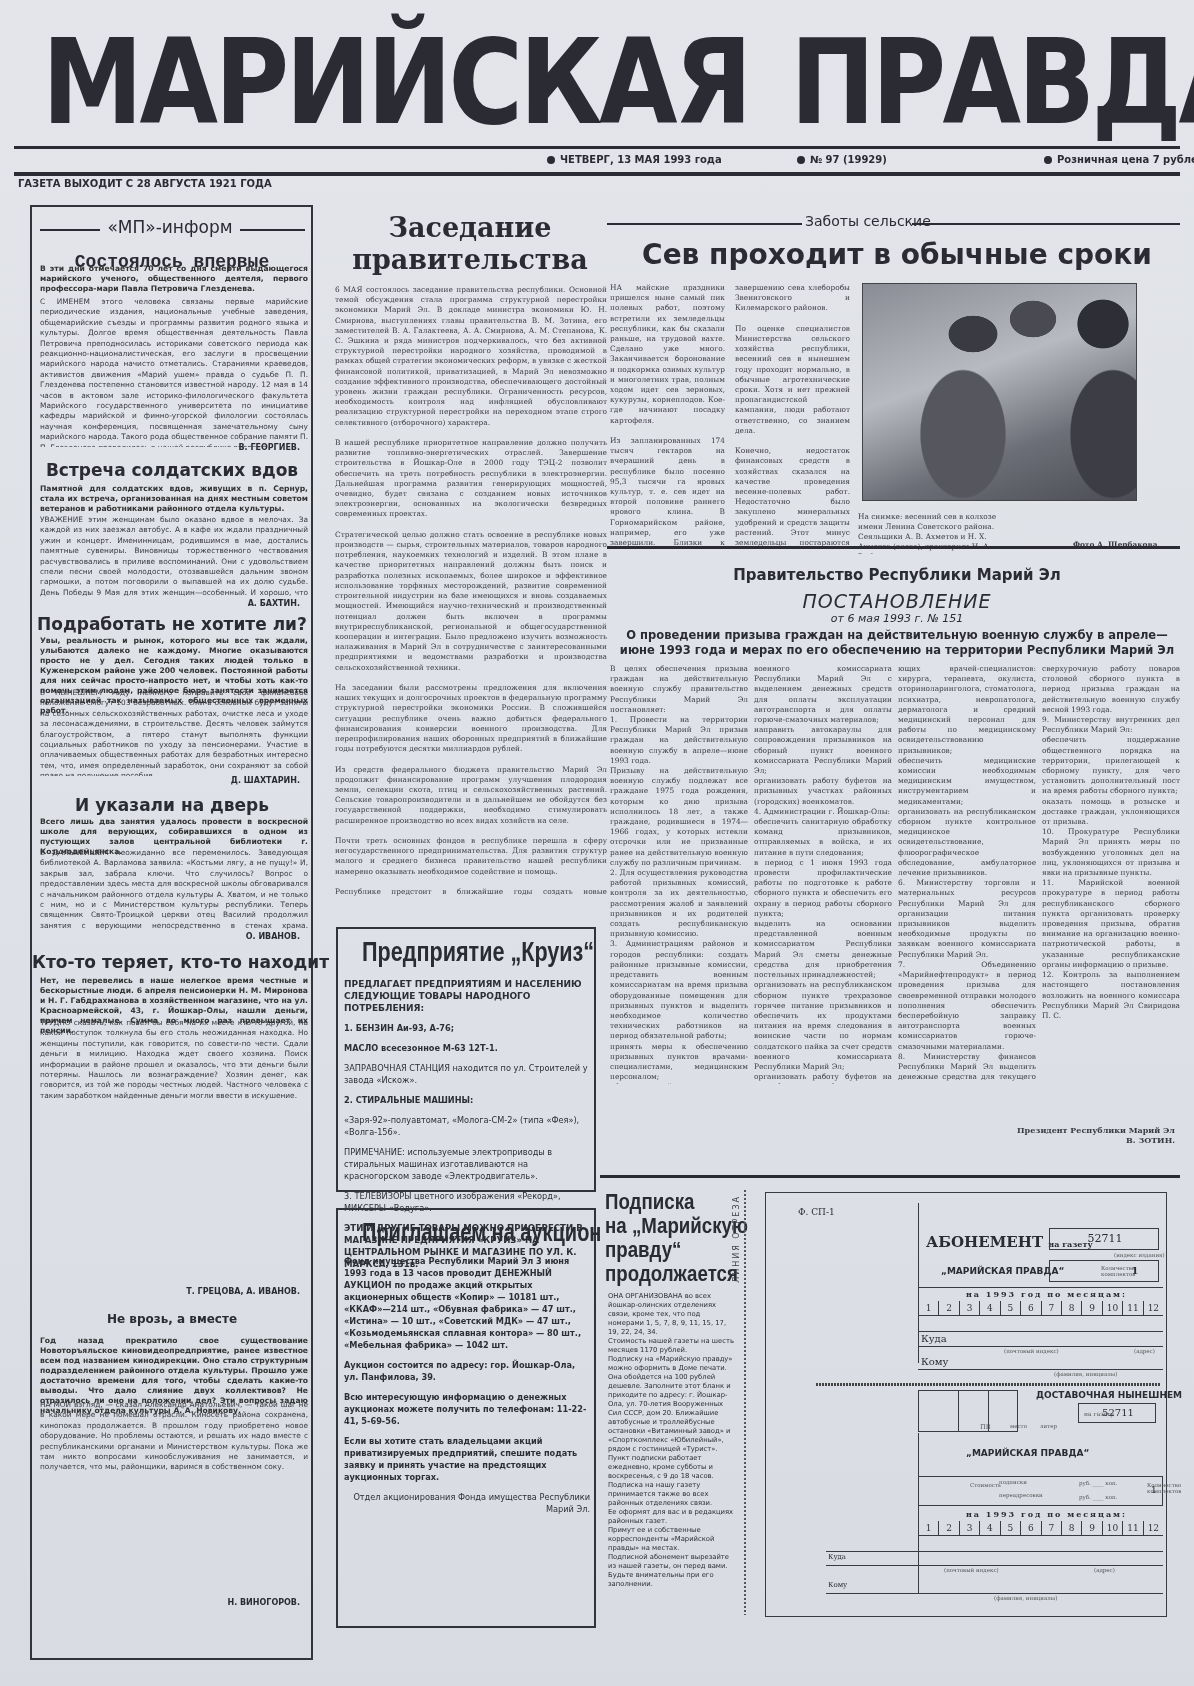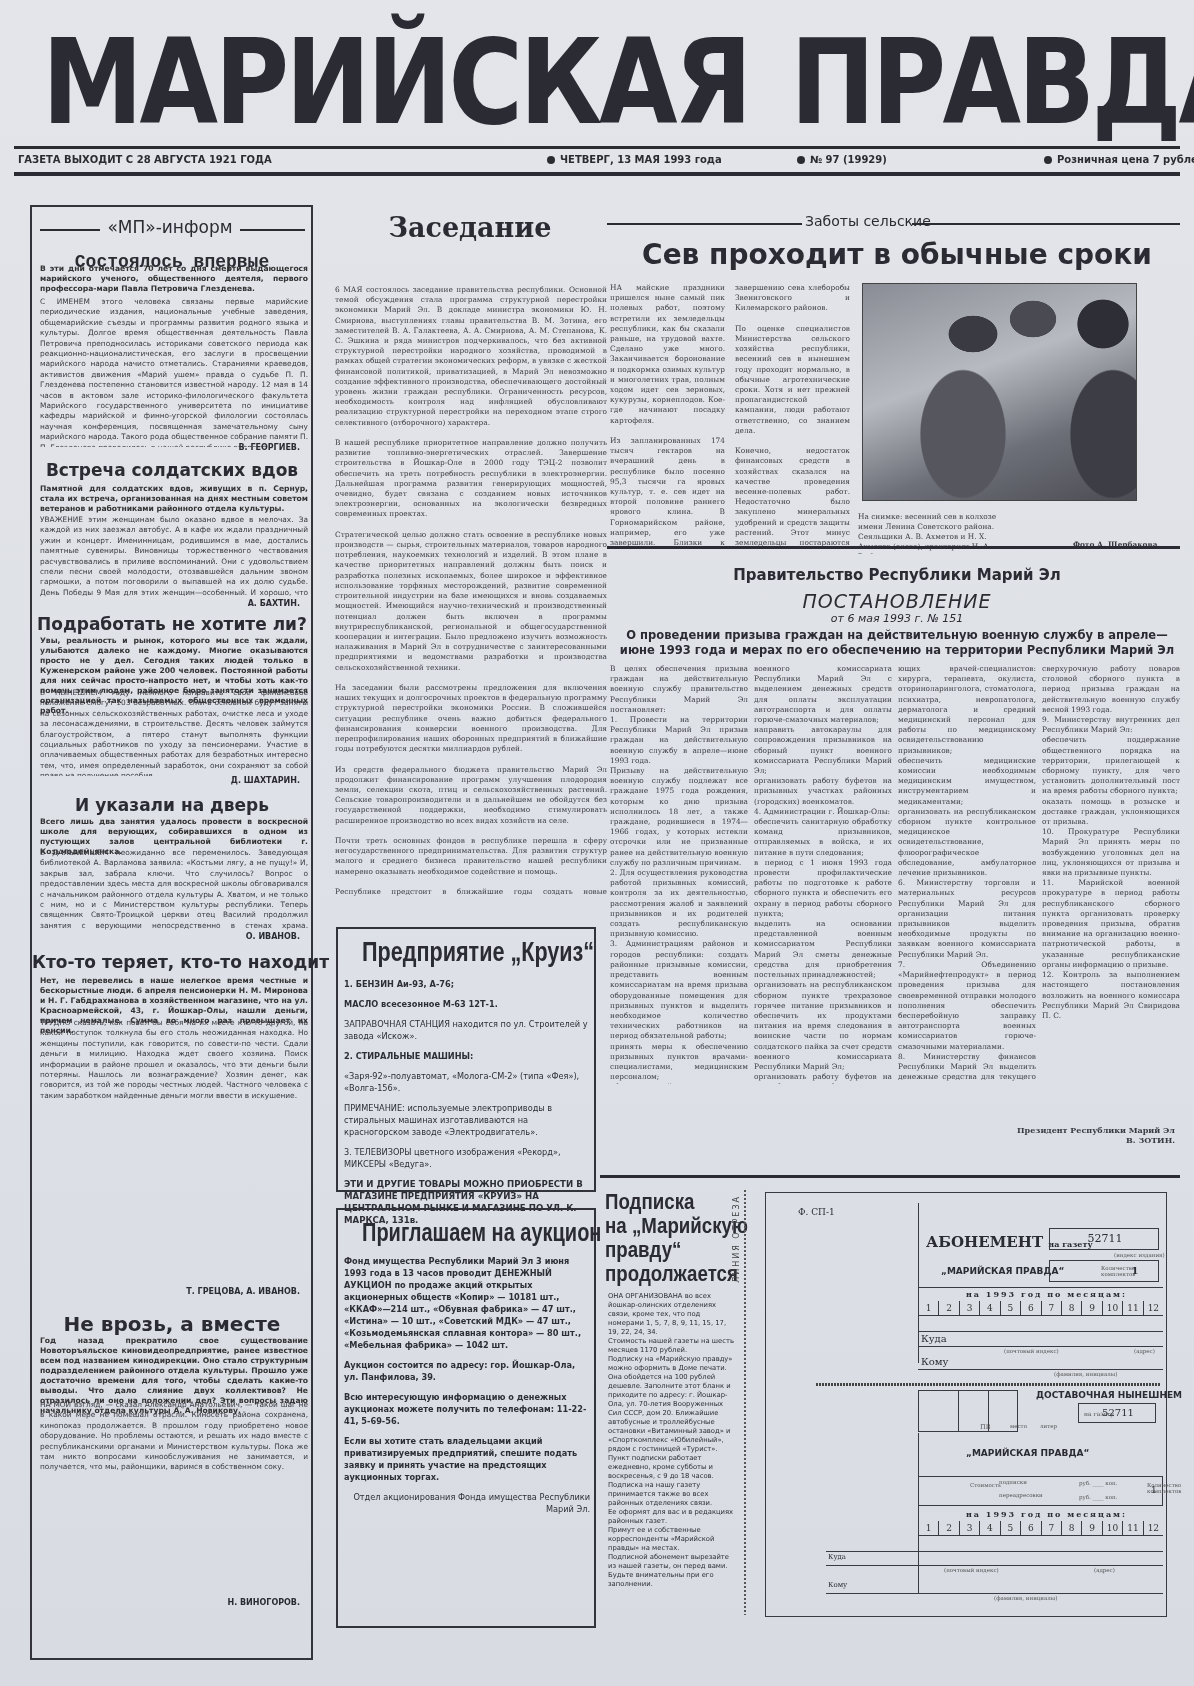--- a/index.html
+++ b/index.html
@@ -83,21 +83,21 @@
 </head>
 <body>
 
 <div class="page">
 
   <div class="masthead">
     <span>МАРИЙСКАЯ</span><span class="w2">ПРАВДА</span>
   </div>
   <div class="rule-thick" style="top:146px;height:3px;"></div>
   <div class="infobar">
-    <span style="left:4px;">ГАЗЕТА ВЫХОДИТ С 28 АВГУСТА 1921 ГОДА</span>
+    <span style="left:4px;margin-top:24px;">ГАЗЕТА ВЫХОДИТ С 28 АВГУСТА 1921 ГОДА</span>
     <span style="left:533px;"><i class="dot"></i><span style="position:static">ЧЕТВЕРГ, 13 МАЯ 1993 года</span></span>
     <span style="left:783px;"><i class="dot"></i><span style="position:static">№ 97 (19929)</span></span>
     <span style="left:1030px;"><i class="dot"></i><span style="position:static">Розничная цена 7 рублей</span></span>
   </div>
   <div class="rule-thick" style="top:172px;height:4px;"></div>
 
   <div class="box col-left"></div>
   <div class="rubric-line" style="left:40px;top:229px;width:60px;"></div>
   <div class="rubric" style="left:100px;top:217px;width:140px;">«МП»-информ</div>
   <div class="rubric-line" style="left:240px;top:229px;width:65px;"></div>
@@ -120,27 +120,28 @@
   <div class="h-sans" style="left:32px;top:795px;width:280px;font-size:17px;">И указали на дверь</div>
   <div class="lead" style="left:40px;top:817px;width:268px;">Всего лишь два занятия удалось провести в воскресной школе для верующих, собиравшихся в одном из пустующих залов центральной библиотеки г. Козьмодемьянска.</div>
   <div class="body" style="left:40px;top:848px;width:268px;height:84px;">В ДАЛЬНЕЙШЕМ неожиданно все переменилось. Заведующая библиотекой А. Варламова заявила: «Костьми лягу, а не пущу!» И, закрыв зал, забрала ключи. Что случилось? Вопрос о предоставлении здесь места для воскресной школы обговаривался с начальником районного отдела культуры А. Хватом, и не только с ним, но и с Министерством культуры республики. Теперь священник Свято-Троицкой церкви отец Василий продолжил занятия с верующими непосредственно в стенах храма. Воскресную школу посещают до 100 человек.</div>
   <div class="sig" style="left:150px;top:932px;width:150px;text-align:right;">О. ИВАНОВ.</div>
 
   <div class="h-sans" style="left:32px;top:952px;width:280px;font-size:17px;">Кто-то теряет, кто-то находит</div>
   <div class="lead" style="left:40px;top:976px;width:268px;">Нет, не перевелись в наше нелегкое время честные и бескорыстные люди. 6 апреля пенсионерки Н. М. Миронова и Н. Г. Габдрахманова в хозяйственном магазине, что на ул. Красноармейской, 43, г. Йошкар-Олы, нашли деньги, причем немалые. Сумма во много раз превышает их пенсии.</div>
   <div class="body" style="left:40px;top:1018px;width:268px;height:252px;">ТРУДНО сказать, как повел бы себя на их месте кто-то другой, на какой поступок толкнула бы его столь неожиданная находка. Но женщины поступили, как говорится, по совести-по чести. Сдали деньги в милицию. Находка ждет своего хозяина. Поиск информации в районе прошел и оказалось, что эти деньги были потеряны. Нашлось ли вознаграждение? Хозяин денег, как говорится, из той же породы честных людей. Частного человека с таким заработком найденные деньги могли ввести в искушение.</div>
   <div class="sig" style="left:150px;top:1286px;width:150px;line-height:11px;">Т. ГРЕЦОВА, А. ИВАНОВ.</div>
 
-  <div class="h-sans" style="left:32px;top:1312px;width:280px;font-size:20px;">Не врозь, а вместе</div>
+  <div class="h-sans" style="left:32px;top:1312px;width:280px;font-size:12px;">Не врозь, а вместе</div>
   <div class="lead" style="left:40px;top:1336px;width:268px;">Год назад прекратило свое существование Новоторъяльское киновидеопредприятие, ранее известное всем под названием кинодирекции. Оно стало структурным подразделением районного отдела культуры. Прошло уже достаточно времени для того, чтобы сделать какие-то выводы. Что дало слияние двух коллективов? Не отразилось ли оно на положении дел? Эти вопросы задаю начальнику отдела культуры А. А. Новикову.</div>
   <div class="body" style="left:40px;top:1400px;width:268px;height:198px;">НА МОЙ взгляд, — сказал Александр Анатольевич, — такой шаг не в какой мере не помешал отрасли. Киносеть района сохранена, кинопоказ продолжается. В прошлом году приобретено новое оборудование. Но проблемы остаются, и решать их надо вместе с республиканскими органами и Министерством культуры. Пока же там никто вопросами кинообслуживания не занимается, и получается, что мы, районщики, варимся в собственном соку.</div>
   <div class="sig" style="left:150px;top:1598px;width:150px;">Н. ВИНОГОРОВ.</div>
 
   <div class="h-serif-big" style="left:335px;top:212px;width:270px;font-size:27px;line-height:32px;text-align:center;">
     <div>Заседание</div>
+    <div>правительства</div>
   </div>
   <div class="body-serif" style="left:335px;top:285px;width:272px;height:615px;white-space:pre-line;">6 МАЯ состоялось заседание правительства республики. Основной темой обсуждения стала программа структурной перестройки экономики Марий Эл. В докладе министра экономики Ю. Н. Смирнова, выступлениях главы правительства В. М. Зотина, его заместителей В. А. Галактеева, А. А. Смирнова, А. М. Степанова, К. С. Эшкина и ряда министров подчеркивалось, что без активной структурной перестройки народного хозяйства, проводимой в рамках общей стратегии экономических реформ, в увязке с жесткой финансовой политикой, приватизацией, в Марий Эл невозможно создание эффективного производства, обеспечивающего достойный уровень жизни граждан республики. Ограниченность ресурсов, необходимость контроля над инфляцией обусловливают реализацию структурной перестройки на переходном этапе строго селективного (отборочного) характера.
 
 В нашей республике приоритетное направление должно получить развитие топливно-энергетических отраслей. Завершение строительства в Йошкар-Оле в 2000 году ТЭЦ-2 позволит обеспечить на треть потребность республики в электроэнергии. Дальнейшая программа развития генерирующих мощностей, очевидно, будет связана с созданием новых источников электроэнергии, основанных на экологически безвредных современных проектах.
 
 Стратегической целью должно стать освоение в республике новых производств — сырья, строительных материалов, товаров народного потребления, наукоемких технологий и изделий. В этом плане в качестве приоритетных направлений должны быть поиск и разработка полезных ископаемых, более широкое и эффективное использование торфяных месторождений, развитие современной строительной индустрии на базе имеющихся и вновь создаваемых мощностей. Имеющийся научно-технический и производственный потенциал должен быть включен в программы внутриреспубликанской, региональной и общегосударственной кооперации и интеграции. Было предложено изучить возможность налаживания в Марий Эл в сотрудничестве с заинтересованными предприятиями и ведомствами разработки и производства сельскохозяйственной техники.
 
 На заседании были рассмотрены предложения для включения наших текущих и долгосрочных проектов в федеральную программу структурной перестройки экономики России. В сложившейся ситуации республике очень важно добиться федерального финансирования конверсии военного производства. Для перепрофилирования наших оборонных предприятий в ближайшие годы потребуются десятки миллиардов рублей.
 
 Из средств федерального бюджета правительство Марий Эл продолжит финансирование программ улучшения плодородия земли, селекции скота, птиц и сельскохозяйственных растений. Сельские товаропроизводители и в дальнейшем не обойдутся без государственной поддержки, необходимо стимулировать расширенное производство во всех видах хозяйств на селе.
@@ -212,20 +213,21 @@
 12. Контроль за выполнением настоящего постановления возложить на военного комиссара Республики Марий Эл Свиридова П. С.</div>
   <div class="caption" style="left:990px;top:1125px;width:185px;text-align:right;font-weight:bold;font-size:8px;">
     <div>Президент Республики Марий Эл</div>
     <div>В. ЗОТИН.</div>
   </div>
   <div style="position:absolute;left:600px;top:1175px;width:580px;height:3px;background:#2b2c33;"></div>
 
   <div class="box" style="left:336px;top:927px;width:260px;height:265px;"></div>
   <div class="ad-title" style="left:336px;top:937px;width:260px;font-size:27px;">Предприятие „Круиз“</div>
   <div class="ad-text" style="left:344px;top:978px;width:246px;">
+    <p style="font-weight:bold;font-size:9px;">ПРЕДЛАГАЕТ ПРЕДПРИЯТИЯМ И НАСЕЛЕНИЮ СЛЕДУЮЩИЕ ТОВАРЫ НАРОДНОГО ПОТРЕБЛЕНИЯ:</p>
     <p style="font-weight:bold;">1. БЕНЗИН Аи-93, А-76;</p>
     <p style="font-weight:bold;">МАСЛО всесезонное М-63 12Т-1.</p>
     <p>ЗАПРАВОЧНАЯ СТАНЦИЯ находится по ул. Строителей у завода «Искож».</p>
     <p style="font-weight:bold;">2. СТИРАЛЬНЫЕ МАШИНЫ:</p>
     <p>«Заря-92»-полуавтомат, «Молога-СМ-2» (типа «Фея»), «Волга-156».</p>
     <p>ПРИМЕЧАНИЕ: используемые электроприводы в стиральных машинах изготавливаются на красногорском заводе «Электродвигатель».</p>
     <p>3. ТЕЛЕВИЗОРЫ цветного изображения «Рекорд», МИКСЕРЫ «Ведуга».</p>
     <p style="font-weight:bold;font-size:8.6px;">ЭТИ И ДРУГИЕ ТОВАРЫ МОЖНО ПРИОБРЕСТИ В МАГАЗИНЕ ПРЕДПРИЯТИЯ «КРУИЗ» НА ЦЕНТРАЛЬНОМ РЫНКЕ И МАГАЗИНЕ ПО УЛ. К. МАРКСА, 131в.</p>
   </div>
 

